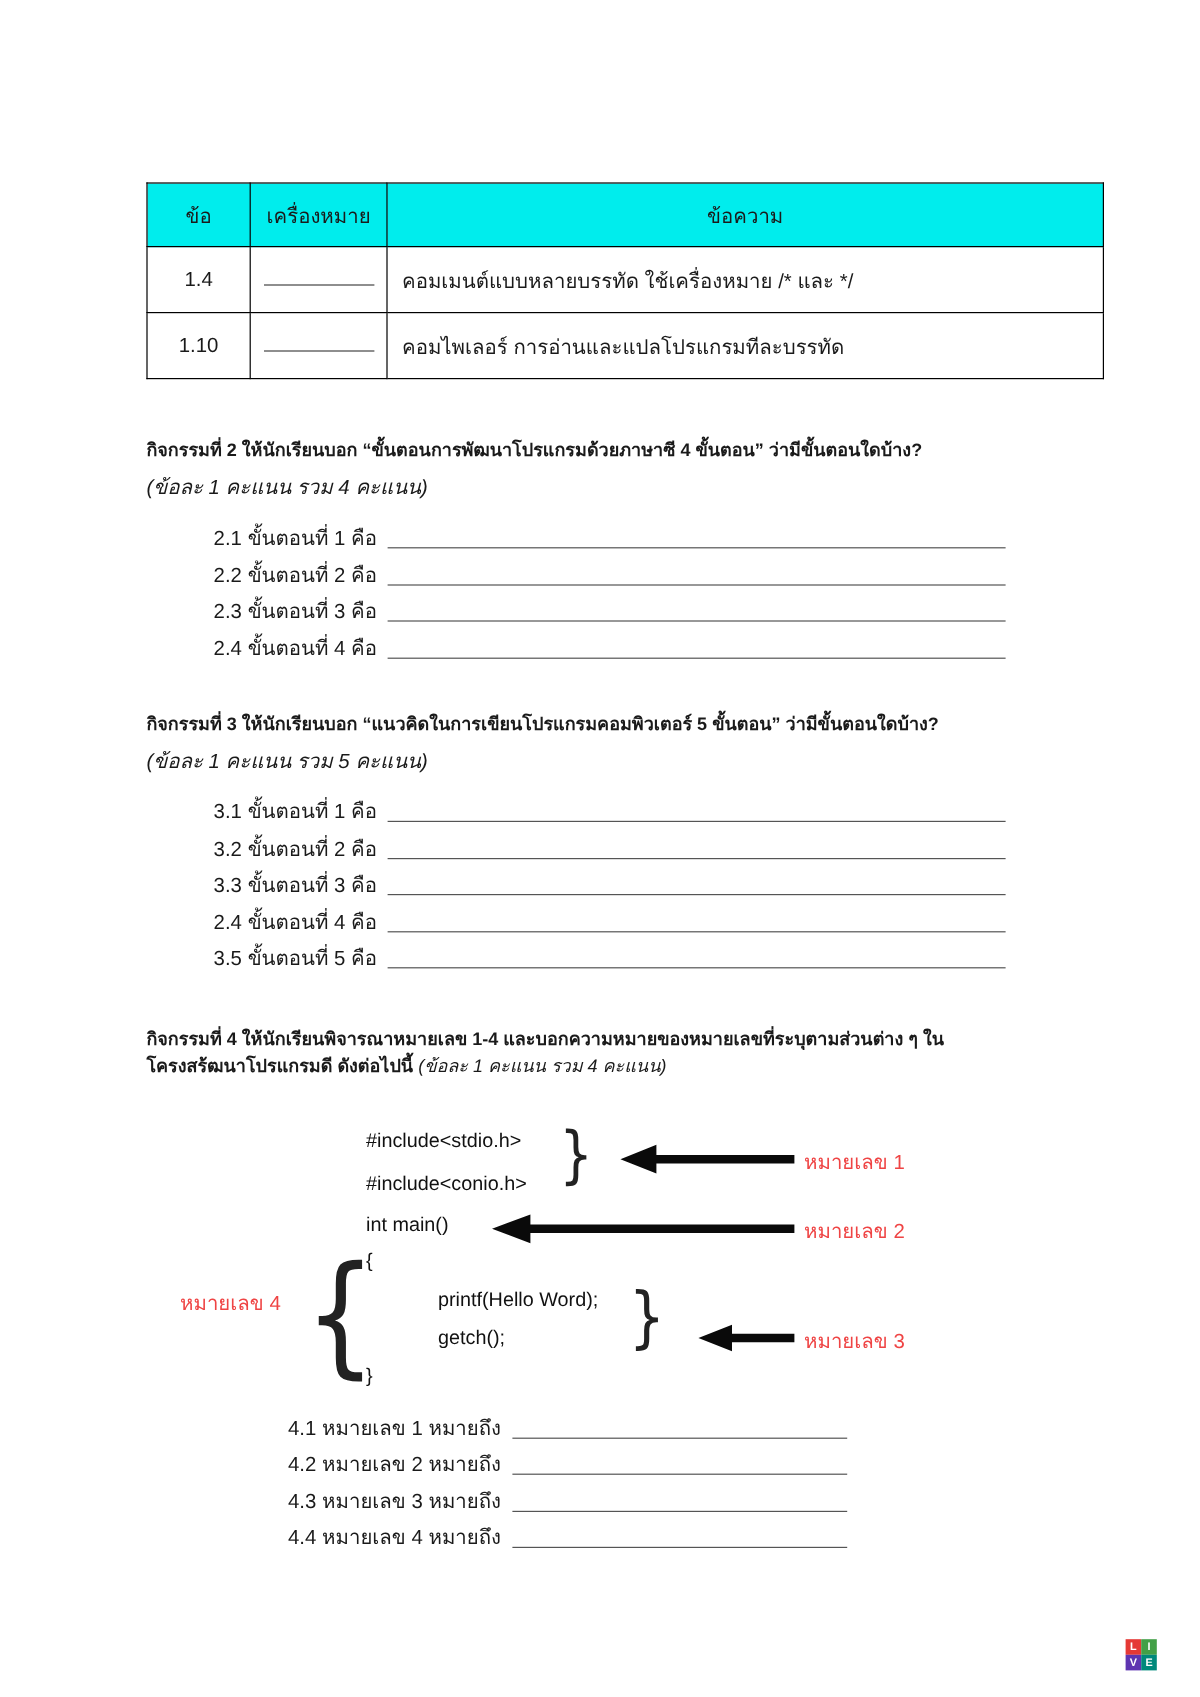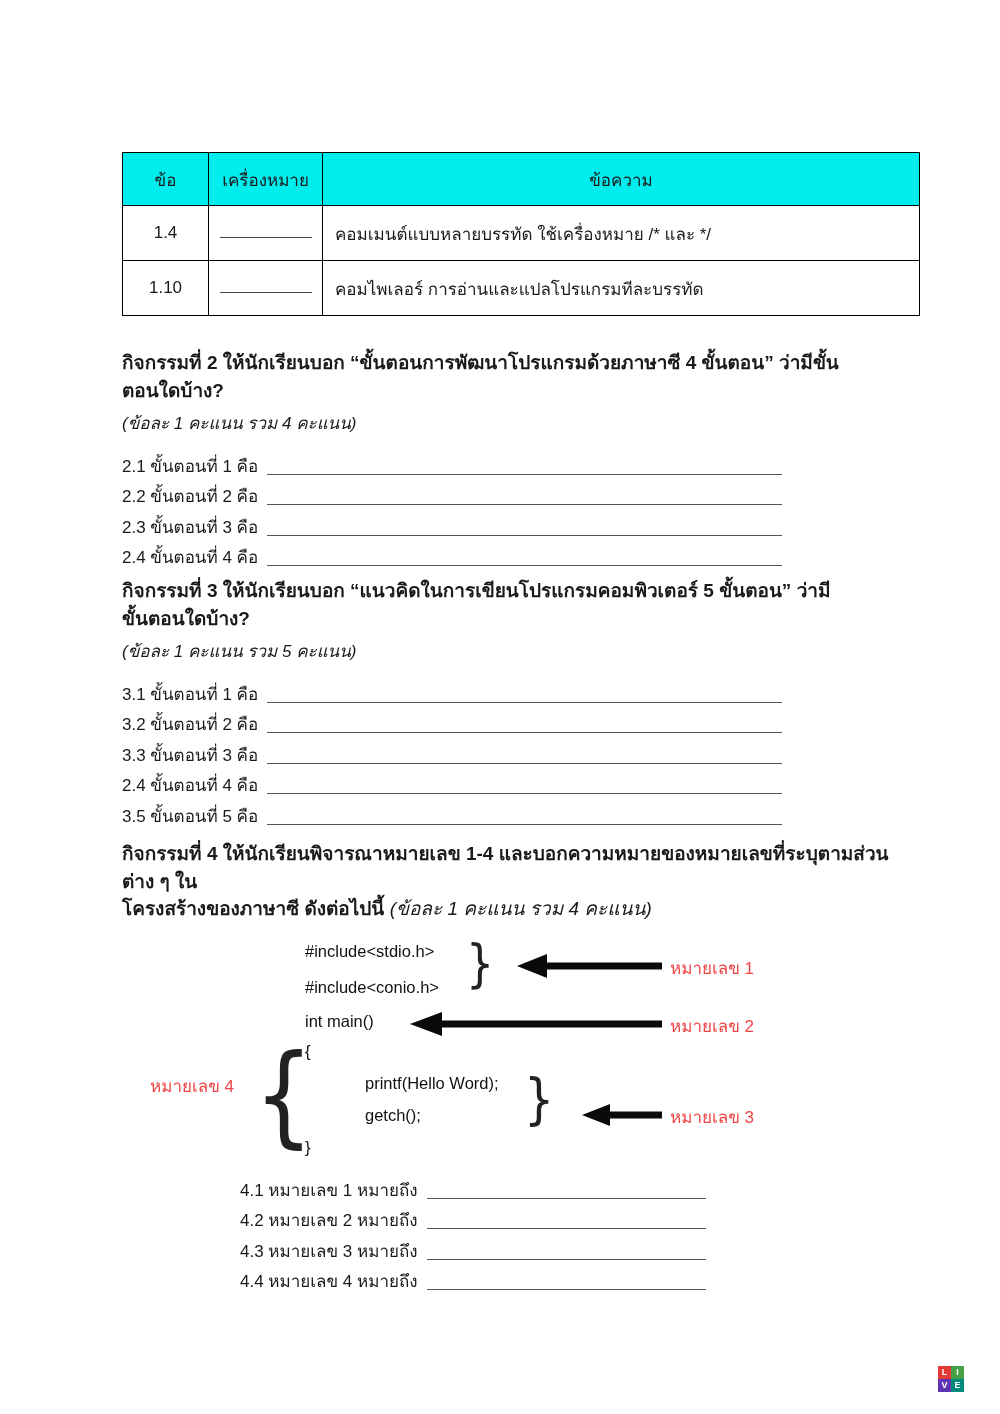--- a/index.html
+++ b/index.html
@@ -16,24 +16,24 @@
   .sym-table th, .sym-table td { border:1.5px solid #000; vertical-align:middle; }
   .sym-table th { background:#00eded; height:50px; font-weight:400; text-align:center; }
   .sym-table td { height:52px; }
   .td-no { text-align:center; }
   .td-mark { text-align:center; }
   .td-text { text-align:left; padding-left:12px; }
   .inline-blank { display:inline-block; width:92px; height:13px; border-bottom:1.2px solid #444; }
 
   
   .activity { position:absolute; left:122px; width:730px; }
-  .act-title { font-weight:700; font-size:19px; line-height:1.45; }
+  .act-title { font-weight:700; font-size:15px; line-height:1.45;margin-top:16px; }
   .act-sub { font-style:italic; font-size:17px; margin-top:5px; }
   .act-sub-inline { font-style:italic; font-weight:400; }
-  .answer-list { margin-top:12px; width:660px; }
+  .answer-list { margin-top:12px; margin-left:56px; width:660px; }
   .answer-row { display:flex; align-items:flex-end; height:30.5px; font-size:17px; }
   .answer-line { flex:1; border-bottom:1px solid #555; margin-left:9px; margin-bottom:4px; height:1px; }
 
   #activity2 { top:349px; }
   #activity3 { top:577px; }
   #activity4 { top:840px; width:790px; }
 
   #a4-items { position:absolute; left:240px; top:1172px; width:466px; }
   #a4-items .answer-row { height:30.5px; }
 
@@ -132,21 +132,21 @@
       <div class="answer-row">
         <span>3.5 ขั้นตอนที่ 5 คือ</span>
         <span class="answer-line"></span>
       </div>
     </div>
   </div>
 
   <div class="activity" id="activity4">
     <div class="act-title">
       <span>กิจกรรมที่ 4 ให้นักเรียนพิจารณาหมายเลข 1-4 และบอกความหมายของหมายเลขที่ระบุตามส่วนต่าง ๆ ใน</span><br>
-      <span>โครงสร้างของภาษาซี ดังต่อไปนี้ </span><span class="act-sub-inline">(ข้อละ 1 คะแนน รวม 4 คะแนน)</span>
+      <span>โครงสร้ฒนาโปรแกรมดี ดังต่อไปนี้ </span><span class="act-sub-inline">(ข้อละ 1 คะแนน รวม 4 คะแนน)</span>
     </div>
   </div>
 
   <div class="diagram">
     <div class="code-line" style="left:183px; top:12px;">#include&lt;stdio.h&gt;</div>
     <div class="code-line" style="left:183px; top:48px;">#include&lt;conio.h&gt;</div>
     <div class="code-line" style="left:183px; top:82px;">int main()</div>
     <div class="code-line" style="left:183px; top:112px;">{</div>
     <div class="code-line" style="left:243px; top:144px;">printf(Hello Word);</div>
     <div class="code-line" style="left:243px; top:176px;">getch();</div>

